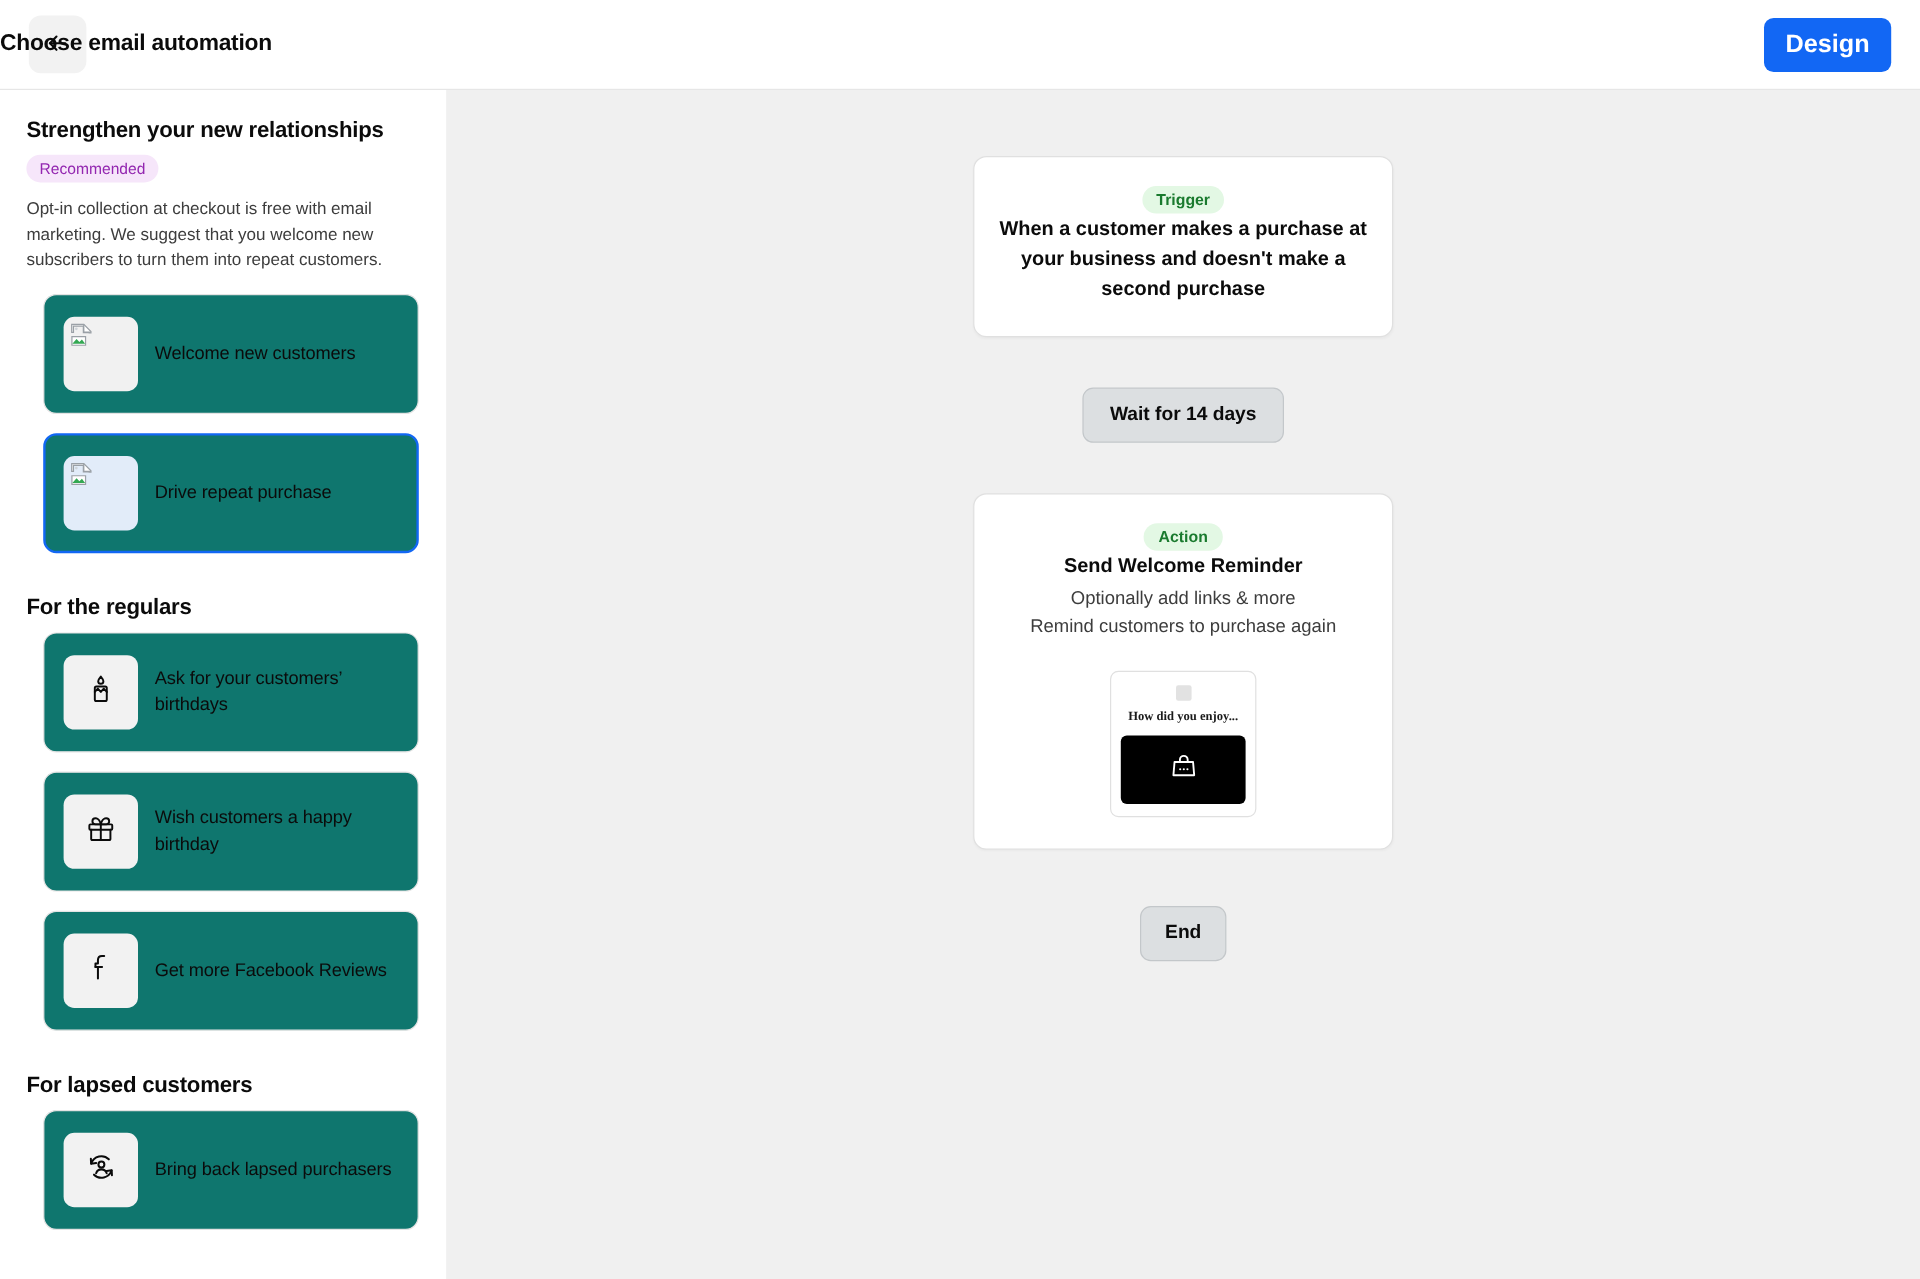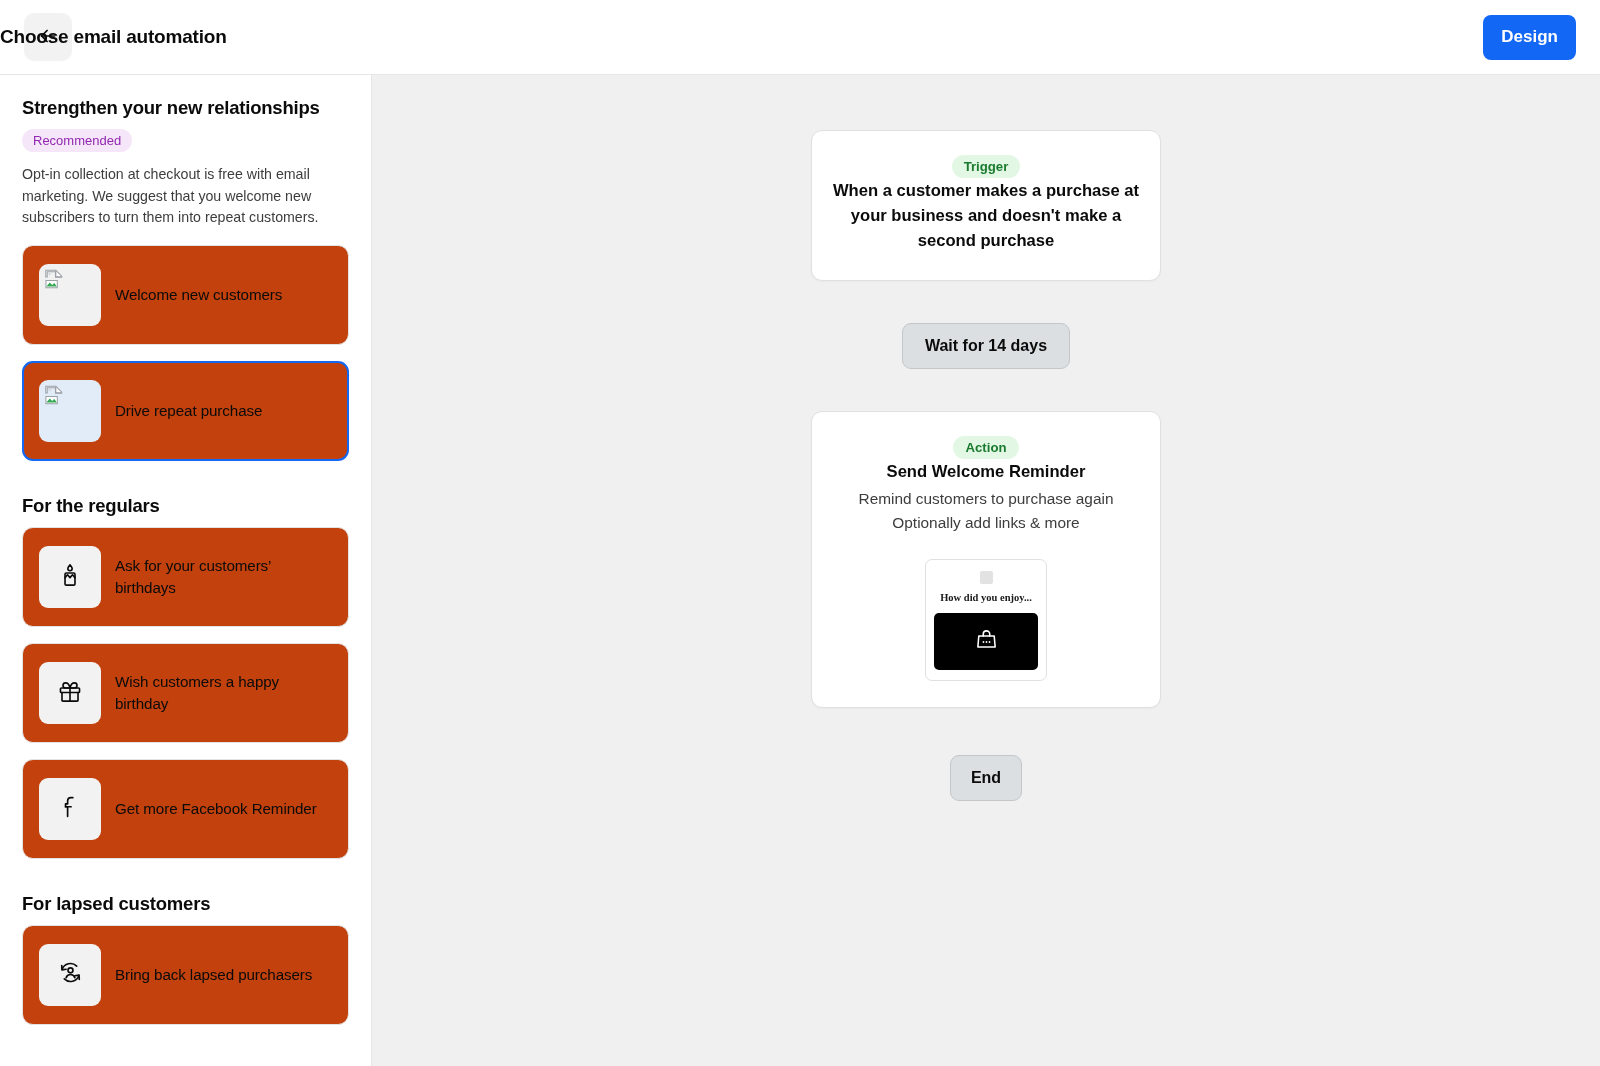--- a/index.html
+++ b/index.html
@@ -43,21 +43,21 @@
     letter-spacing: -0.2px;
   }
   .design-btn {
     margin-left: auto;
     background: #1267f4;
     color: #ffffff;
     border: none;
     border-radius: 8px;
     padding: 0 18px;
     height: 45px;
-    font-size: 17px;
+    font-size: 21px;
     font-weight: bold;
     cursor: pointer;
     font-family: "Liberation Sans", sans-serif;
     z-index: 2;
   }
 
   
   .body-row { flex: 1; display: flex; min-height: 0; }
 
   
@@ -98,25 +98,26 @@
     margin-bottom: 16px;
     max-width: 318px;
   }
 
   .card {
     display: flex;
     align-items: center;
     gap: 14px;
     border: 1px solid #e3e3e3;
     border-radius: 11px;
-    background: #c2410c;
+    background: #0f766e;
     padding: 18px 16px;
     margin-bottom: 16px;
     cursor: pointer;
     min-height: 100px;
+    margin-left: 14px;
   }
   .card.selected {
     border: 2px solid #1267f4;
     padding: 17px 15px;
   }
   .card-thumb {
     width: 62px; height: 62px;
     min-width: 62px;
     border-radius: 9px;
     background: #f1f1f1;
@@ -331,21 +332,21 @@
 
         <div class="card">
           <div class="card-icon">
             <span>
               <svg width="26" height="26" viewBox="0 0 24 24" fill="none" stroke="#0b0b0b" stroke-width="1.55" stroke-linecap="round" stroke-linejoin="round">
                 <path d="M14.6 3.4h-1.7c-2 0-3.1 1.3-3.1 3.3v2.4H7.9v2.7h1.9v8.8"></path>
                 <path d="M7.9 11.8h5.1"></path>
               </svg>
             </span>
           </div>
-          <div class="card-label">Get more Facebook Reminder</div>
+          <div class="card-label">Get more Facebook Reviews</div>
         </div>
       </div>
 
       <div>
         <div class="section-title spaced">For lapsed customers</div>
 
         <div class="card">
           <div class="card-icon">
             <span>
               <svg width="27" height="27" viewBox="0 0 24 24" fill="none" stroke="#0b0b0b" stroke-width="1.5" stroke-linecap="round" stroke-linejoin="round">
@@ -369,22 +370,22 @@
       <div class="flow-card">
         <div class="pill pill-green">Trigger</div>
         <div class="flow-headline">When a customer makes a purchase at your business and doesn't make a second purchase</div>
       </div>
 
       <div class="node-chip">Wait for 14 days</div>
 
       <div class="flow-card">
         <div class="pill pill-green">Action</div>
         <div class="flow-action-title">Send Welcome Reminder</div>
+        <div class="flow-sub">Optionally add links &amp; more</div>
         <div class="flow-sub">Remind customers to purchase again</div>
-        <div class="flow-sub">Optionally add links &amp; more</div>
 
         <div class="email-preview">
           <div class="email-logo"></div>
           <div class="email-heading">How did you enjoy...</div>
           <div class="email-hero">
             <span>
               <svg width="25" height="25" viewBox="0 0 24 24" fill="none" stroke="#ffffff" stroke-width="1.5" stroke-linecap="round" stroke-linejoin="round">
                 <path d="M4.6 8.6h14.8l.9 10.6H3.7z"></path>
                 <path d="M8.9 8.6V6.8a3.1 3.1 0 0 1 6.2 0v1.8"></path>
                 <circle cx="9.1" cy="14.4" r="0.85" fill="#ffffff" stroke="none"></circle>

